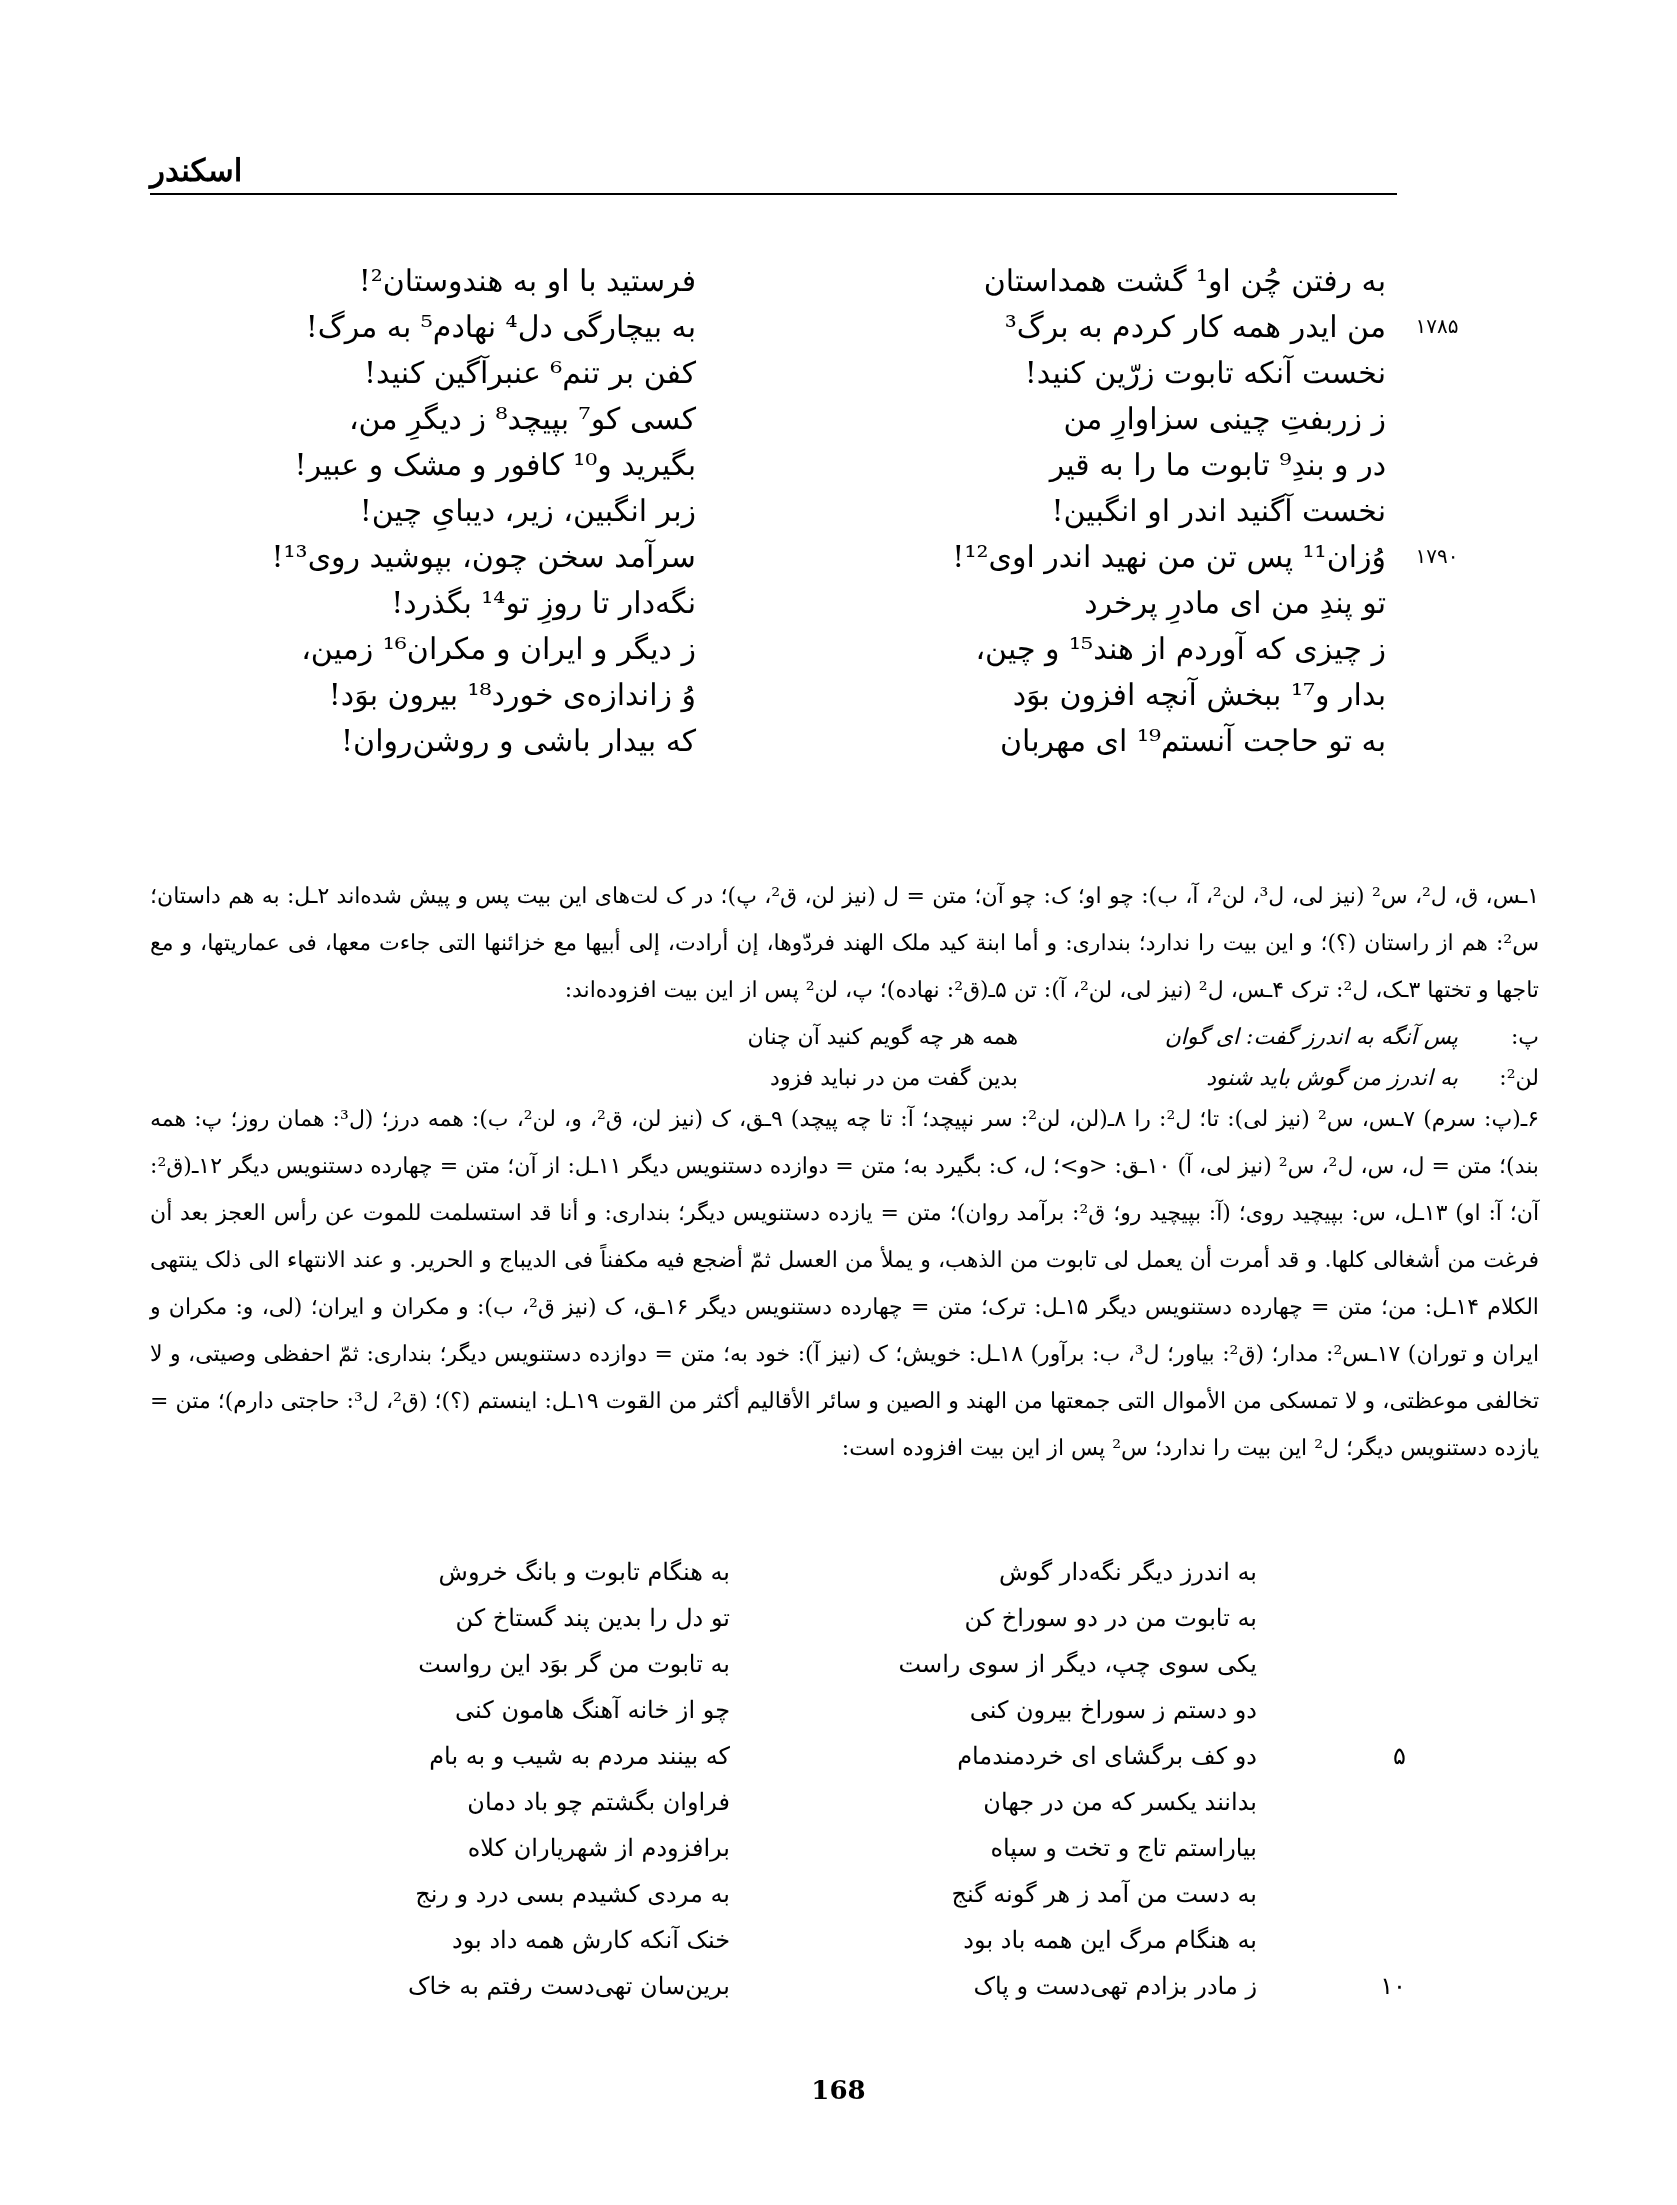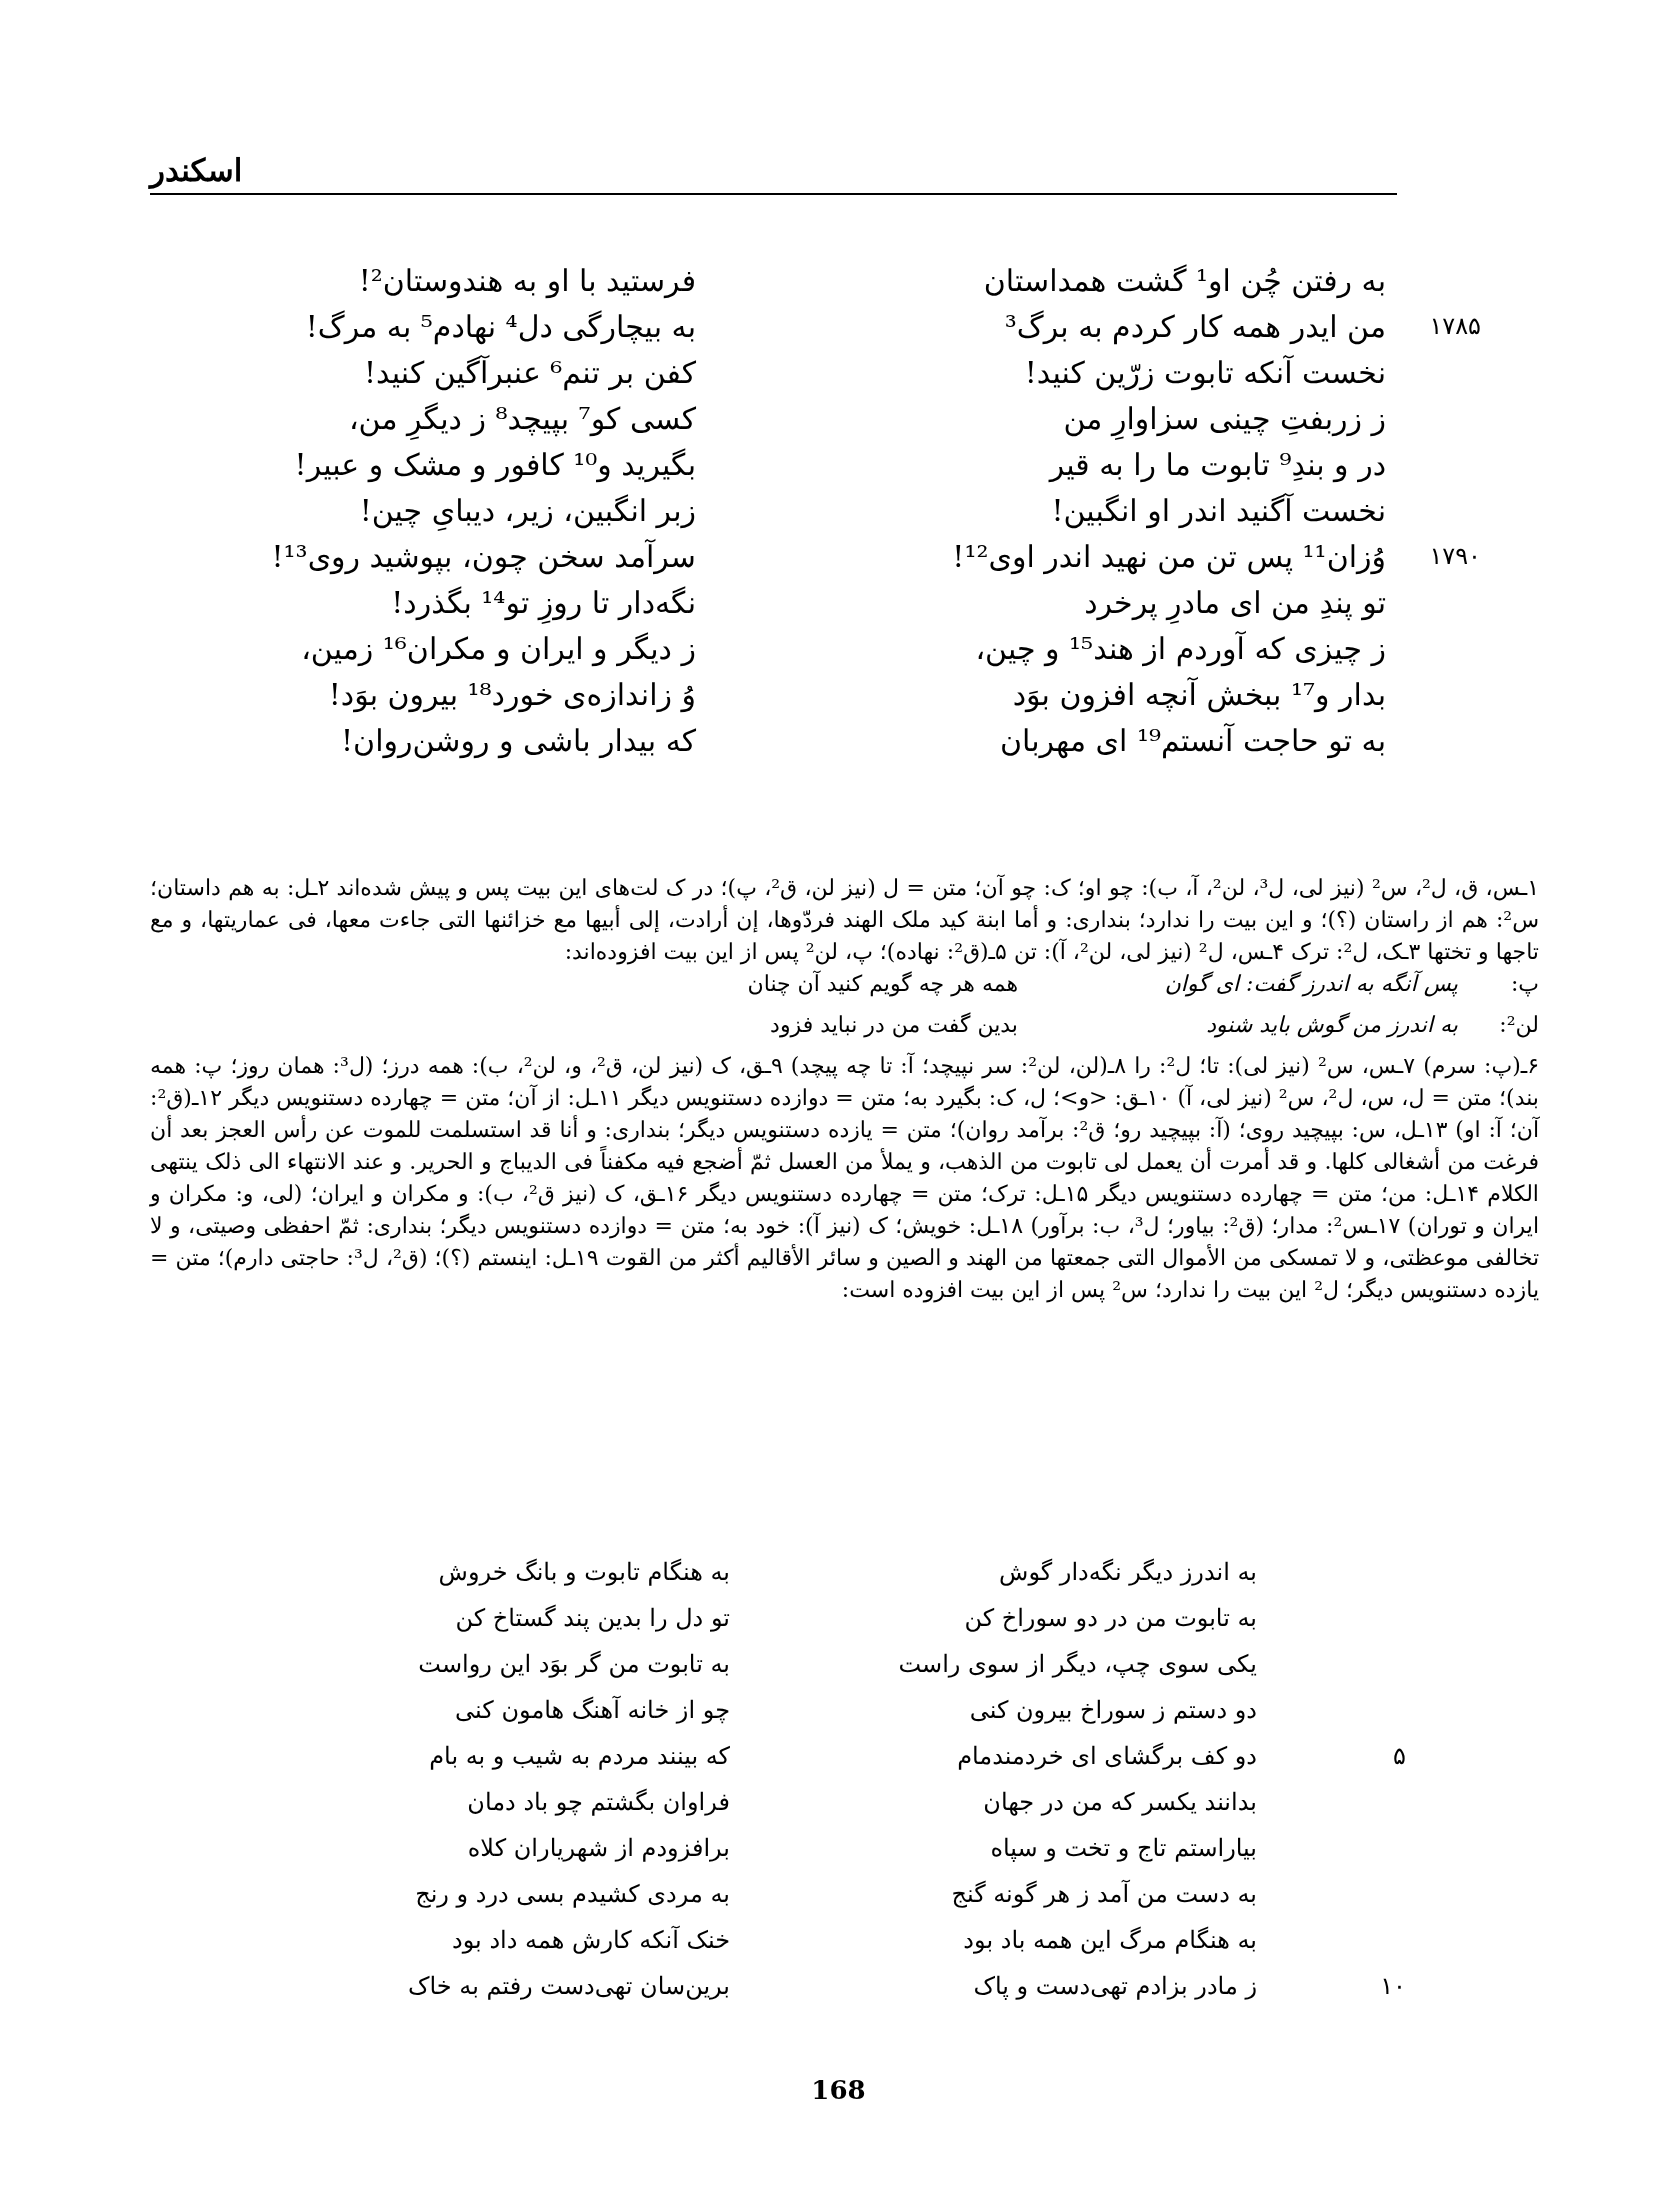--- a/index.html
+++ b/index.html
@@ -28,27 +28,27 @@
       position: relative; height: 46px; display: flex; flex-direction: row;
       align-items: center; font-size: 30px;
     }
     .mesra {
       width: 473px; display: flex; justify-content: space-between;
       white-space: nowrap;
     }
     .mesra.right { position: absolute; right: 0; }
     .mesra.left { position: absolute; left: 0; }
     .verse-num {
-      position: absolute; right: -95px; font-size: 24px; width: 88px; text-align: right;
+      position: absolute; right: -95px; font-size: 20px; width: 88px; text-align: center;
     }
 
     
     .notes {
       position: absolute; top: 872px; left: 150px; width: 1389px;
-      font-size: 22px; line-height: 32px; text-align: justify; text-align-last: auto;
+      font-size: 22px; line-height: 47px; text-align: justify; text-align-last: auto;
     }
     .notes p { margin: 0; }
 
     .inline-verse {
       position: relative; height: 41px; font-size: 22px;
     }
     .inline-verse .tag { position: absolute; right: 0px; width: 81px; }
     .inline-verse .m1 { position: absolute; right: 81px; width: 406px; display:flex; justify-content: space-between; white-space: nowrap; font-style: italic; }
     .inline-verse .m2 { position: absolute; right: 521px; width: 406px; display:flex; justify-content: space-between; white-space: nowrap; }
 

